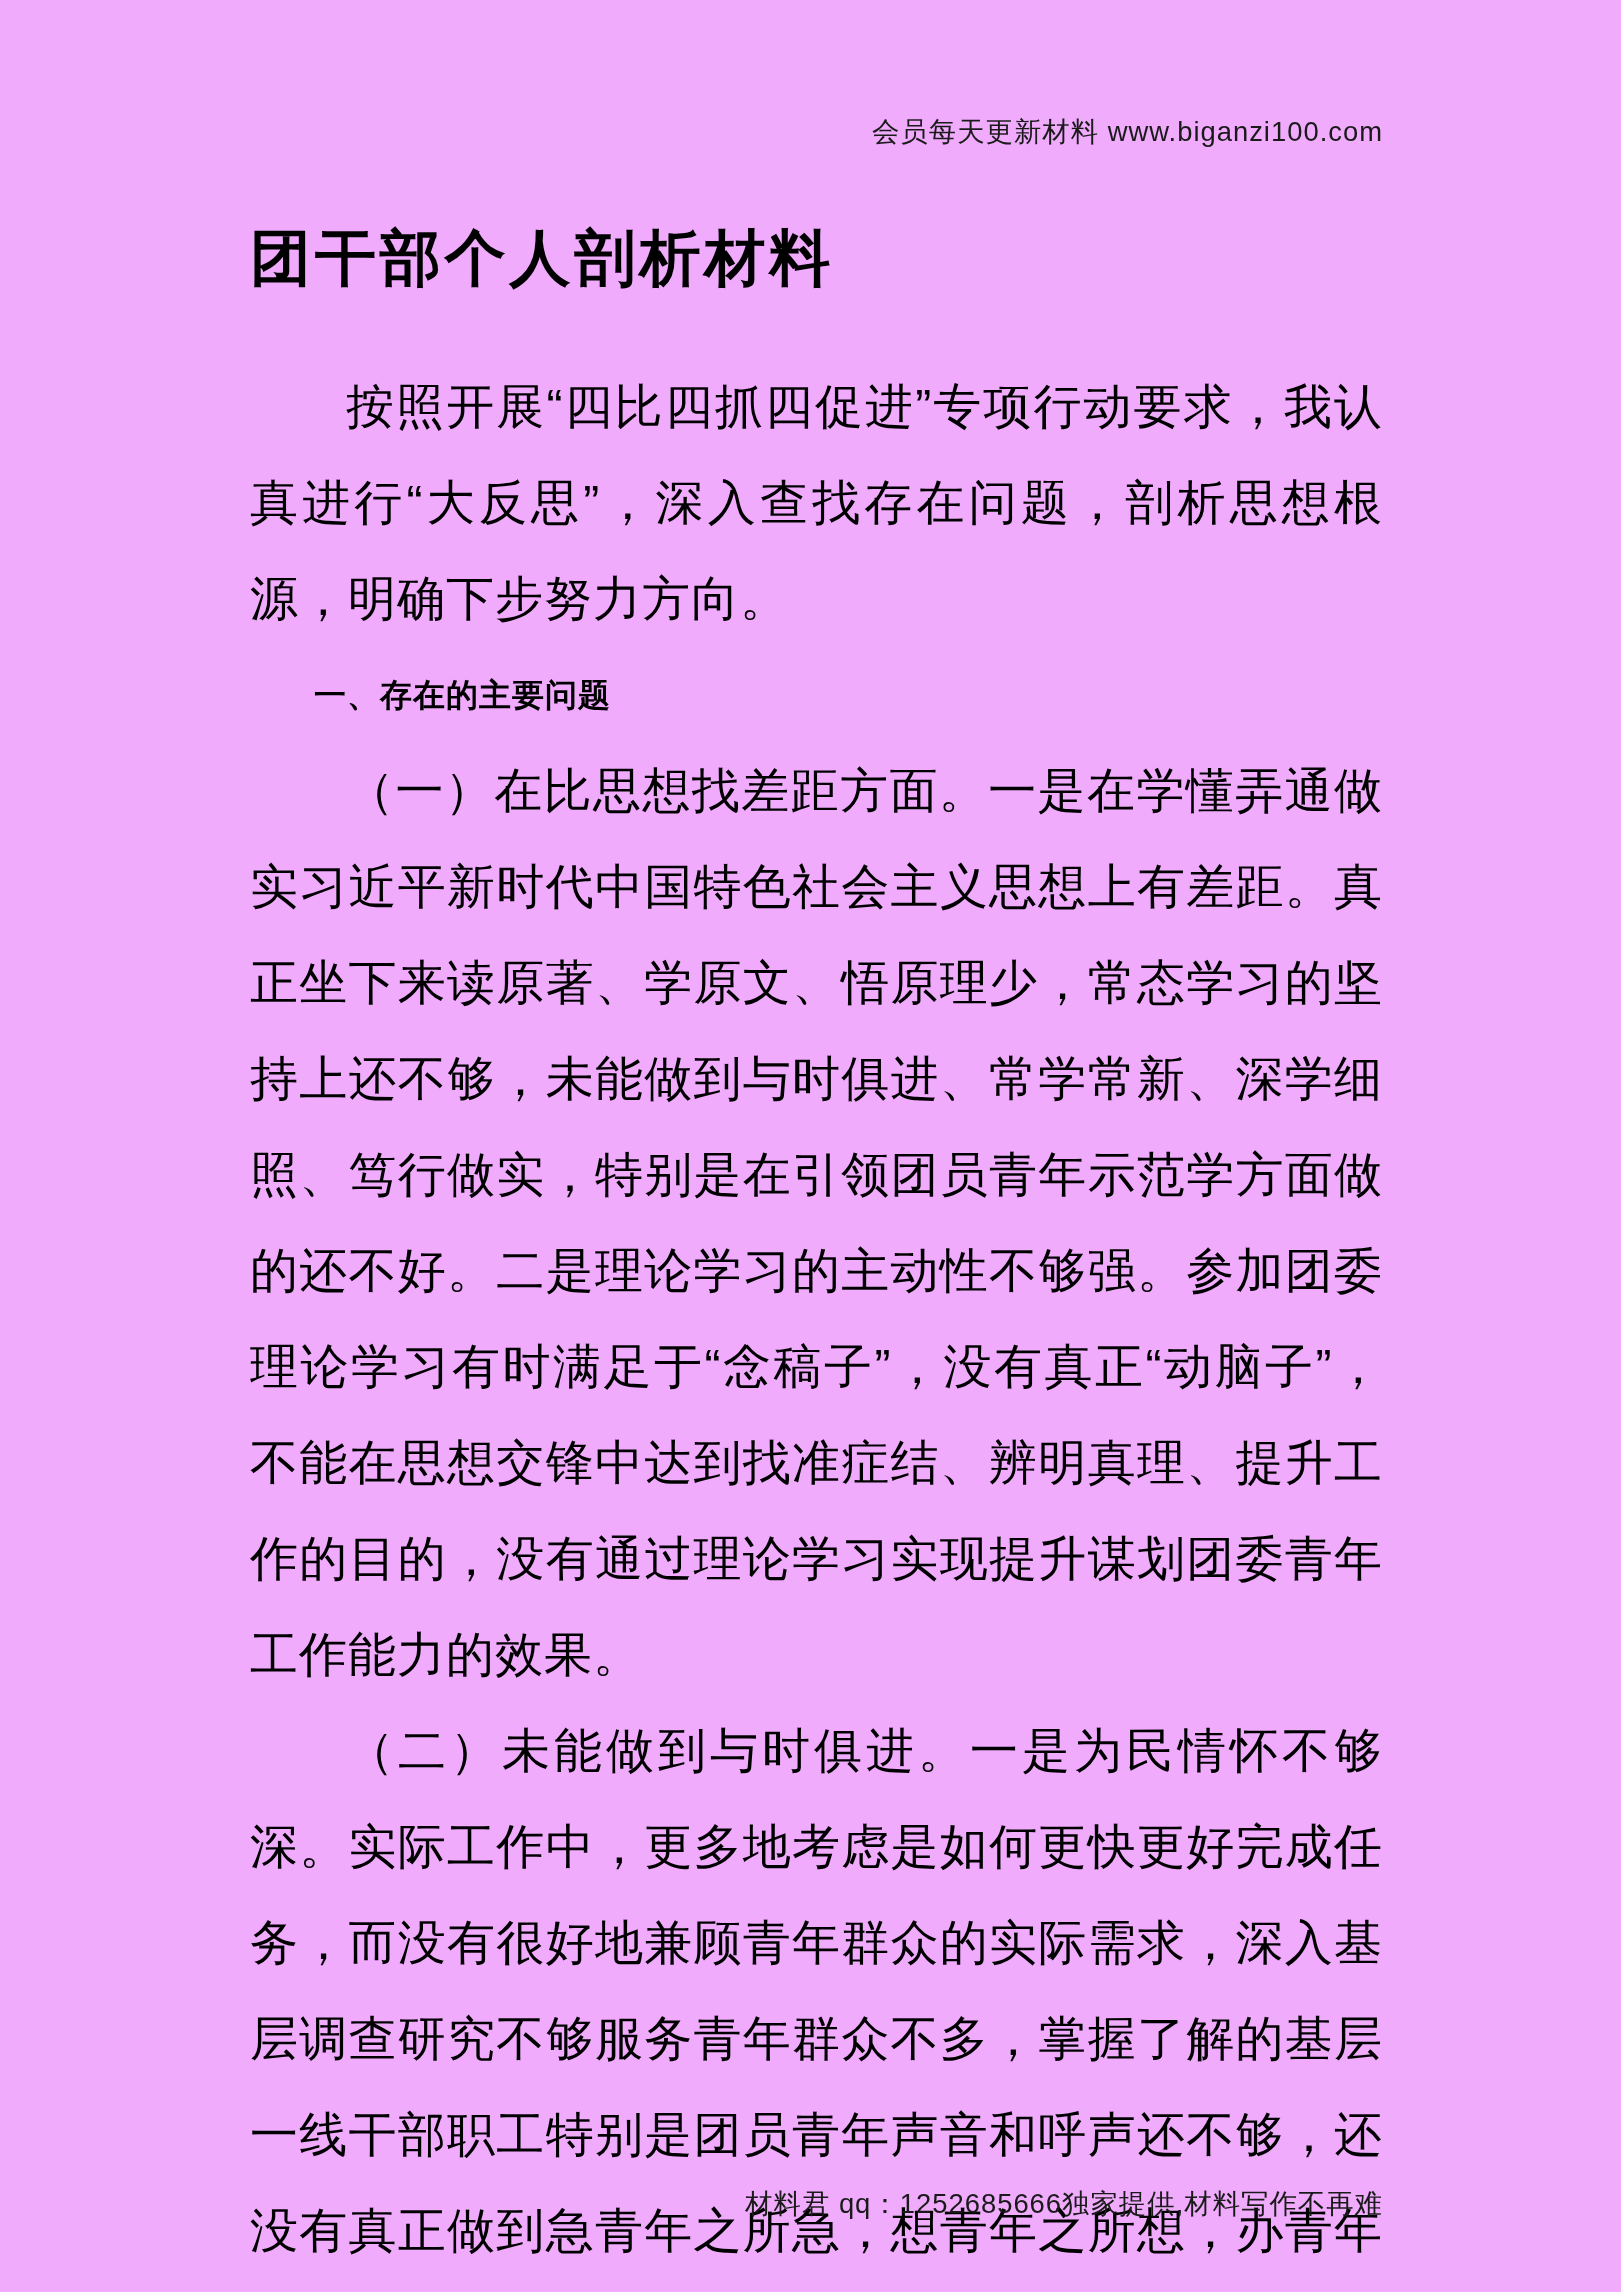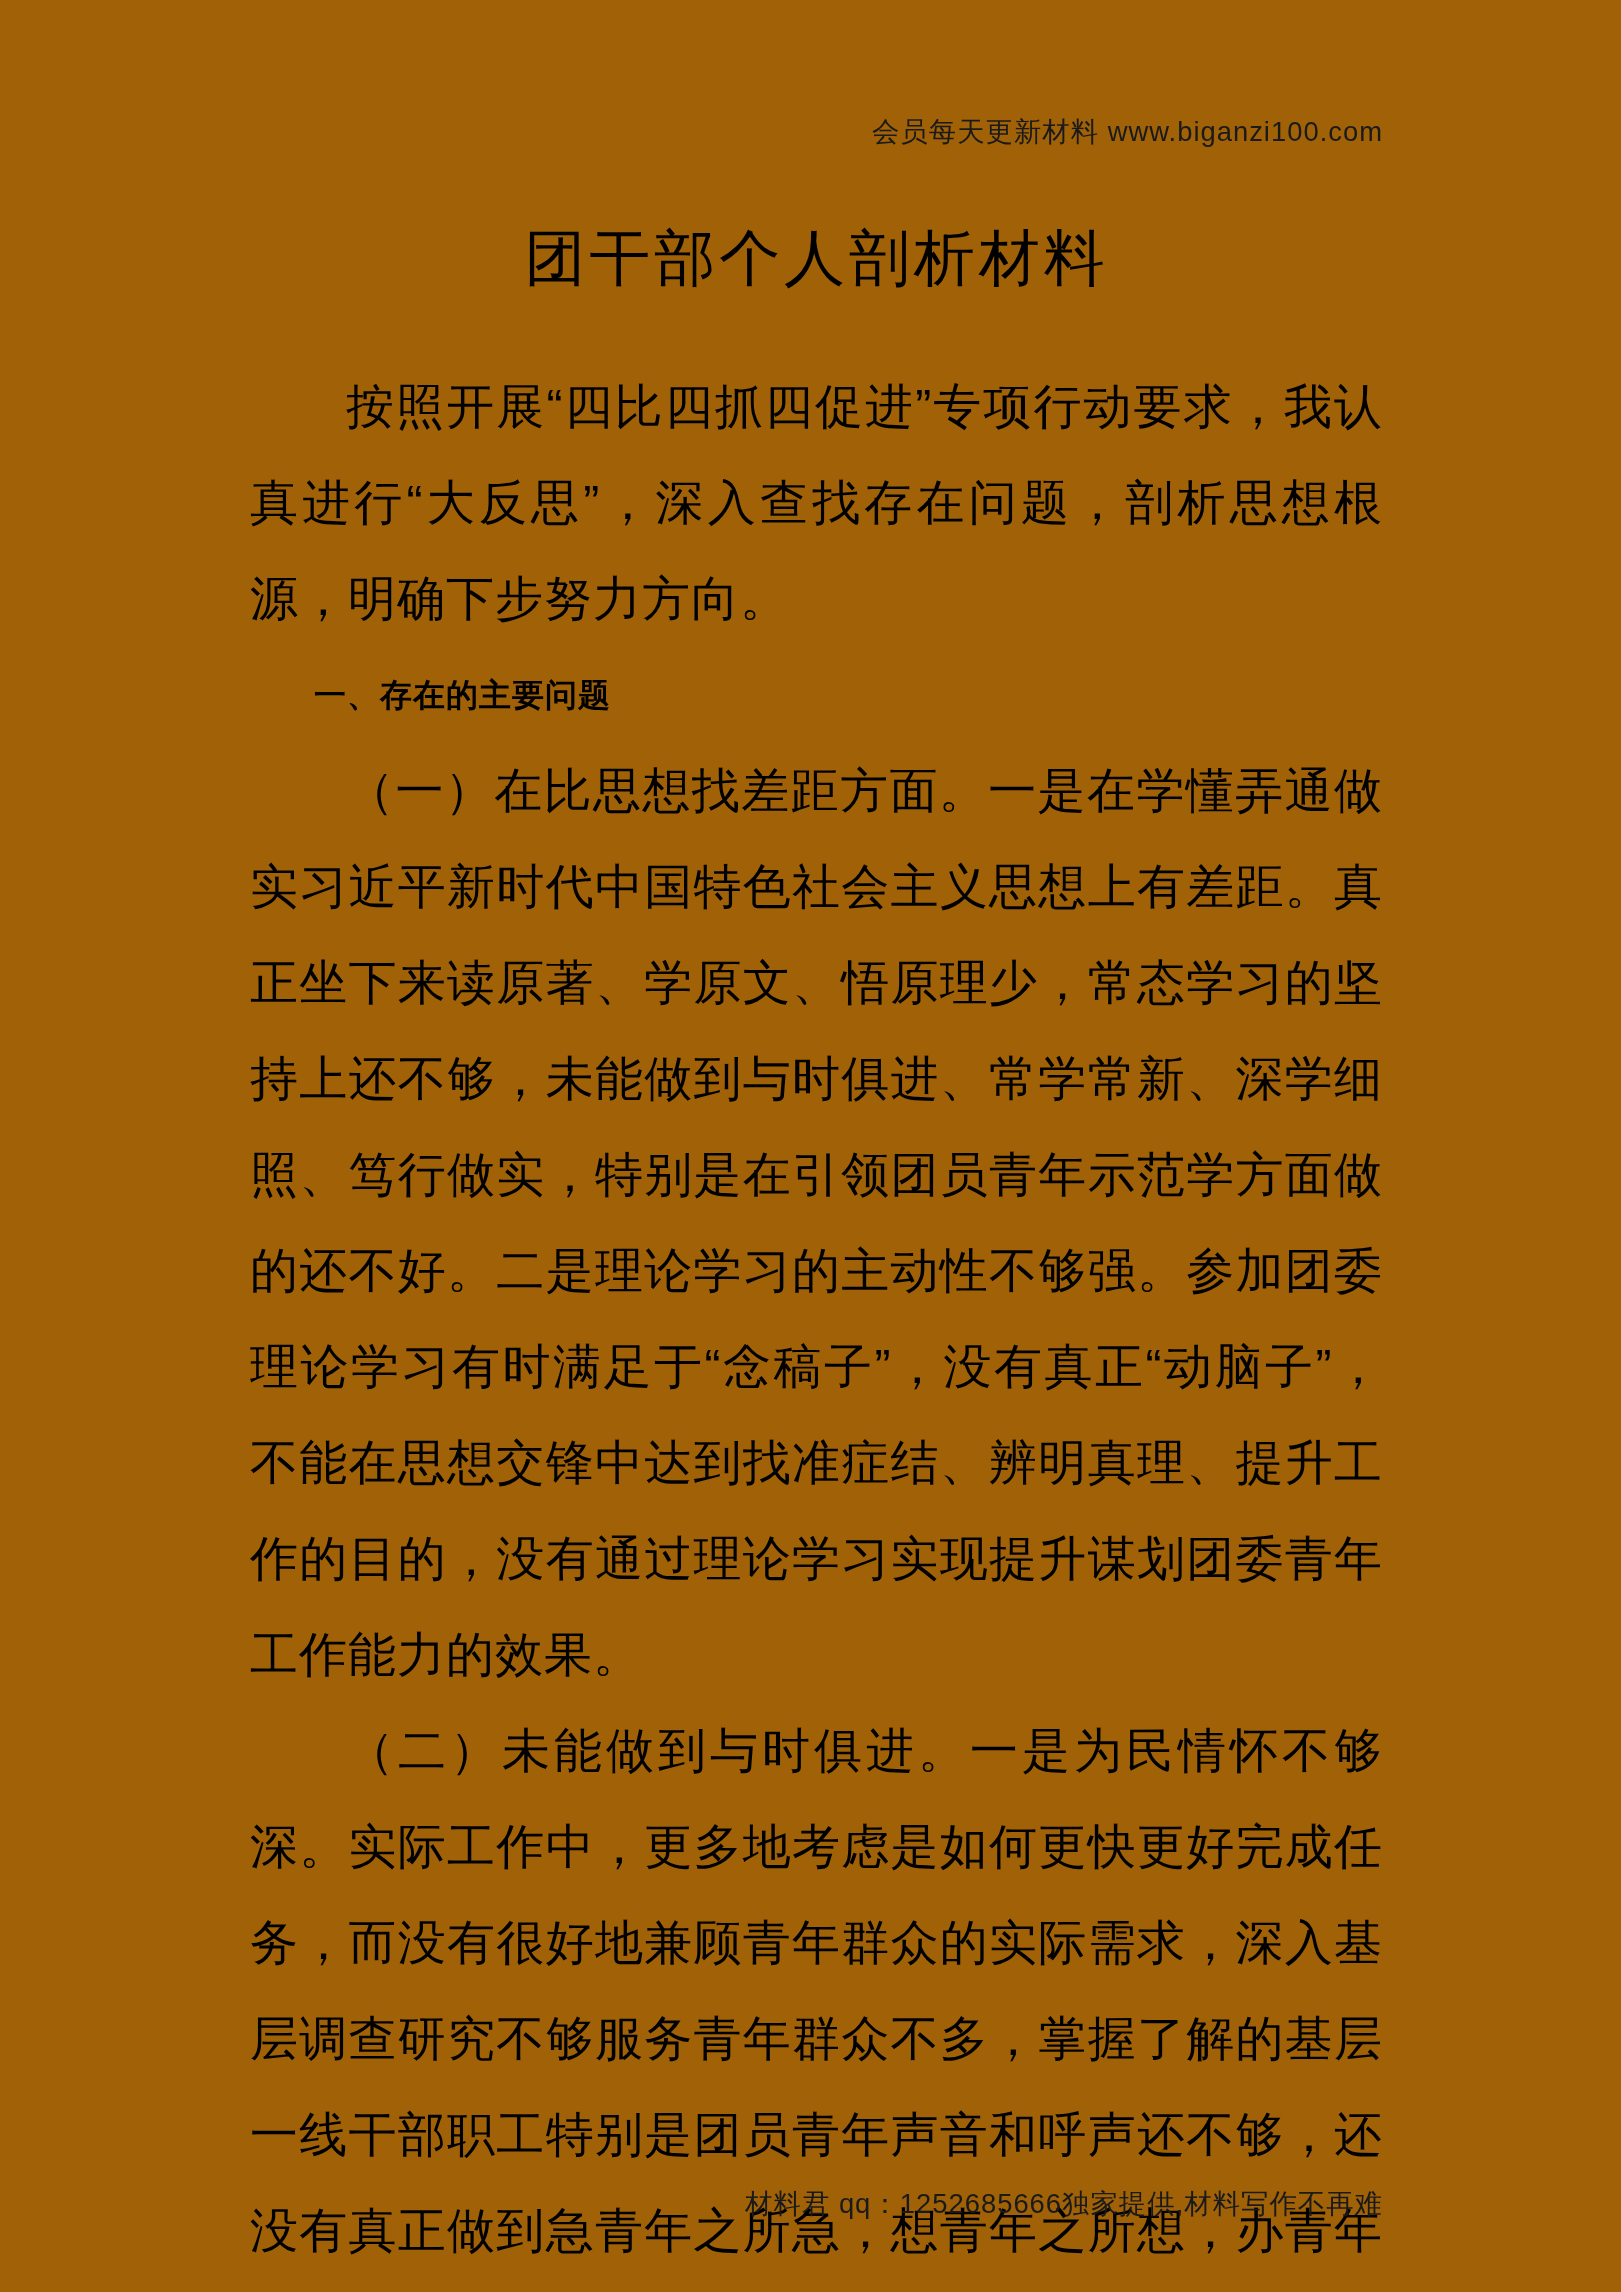--- a/index.html
+++ b/index.html
@@ -4,21 +4,21 @@
 <style>
   html, body {
     margin: 0;
     padding: 0;
     background: #ffffff;
   }
   .page {
     position: relative;
     width: 1621px;
     height: 2293px;
-    background: #a16207;
+    background: #f0abfc;
     font-family: "Liberation Sans", "DejaVu Sans", sans-serif;
     color: #000000;
     overflow: hidden;
   }
   .page-header {
     position: absolute;
     top: 114px;
     left: 250px;
     right: 238px;
     text-align: right;
@@ -27,23 +27,22 @@
     letter-spacing: 1px;
   }
   .content {
     position: absolute;
     top: 218px;
     left: 250px;
     right: 238px;
   }
   .doc-title {
     margin: 0 0 59px 0;
-    text-align: center;
     font-size: 61px;
-    font-weight: 400;
+    font-weight: 700;
     letter-spacing: 3.9px;
     color: #000000;
   }
   .para {
     margin: 0;
     font-size: 48px;
     line-height: 96px;
     text-align: justify;
     text-indent: 2em;
     color: #000000;

